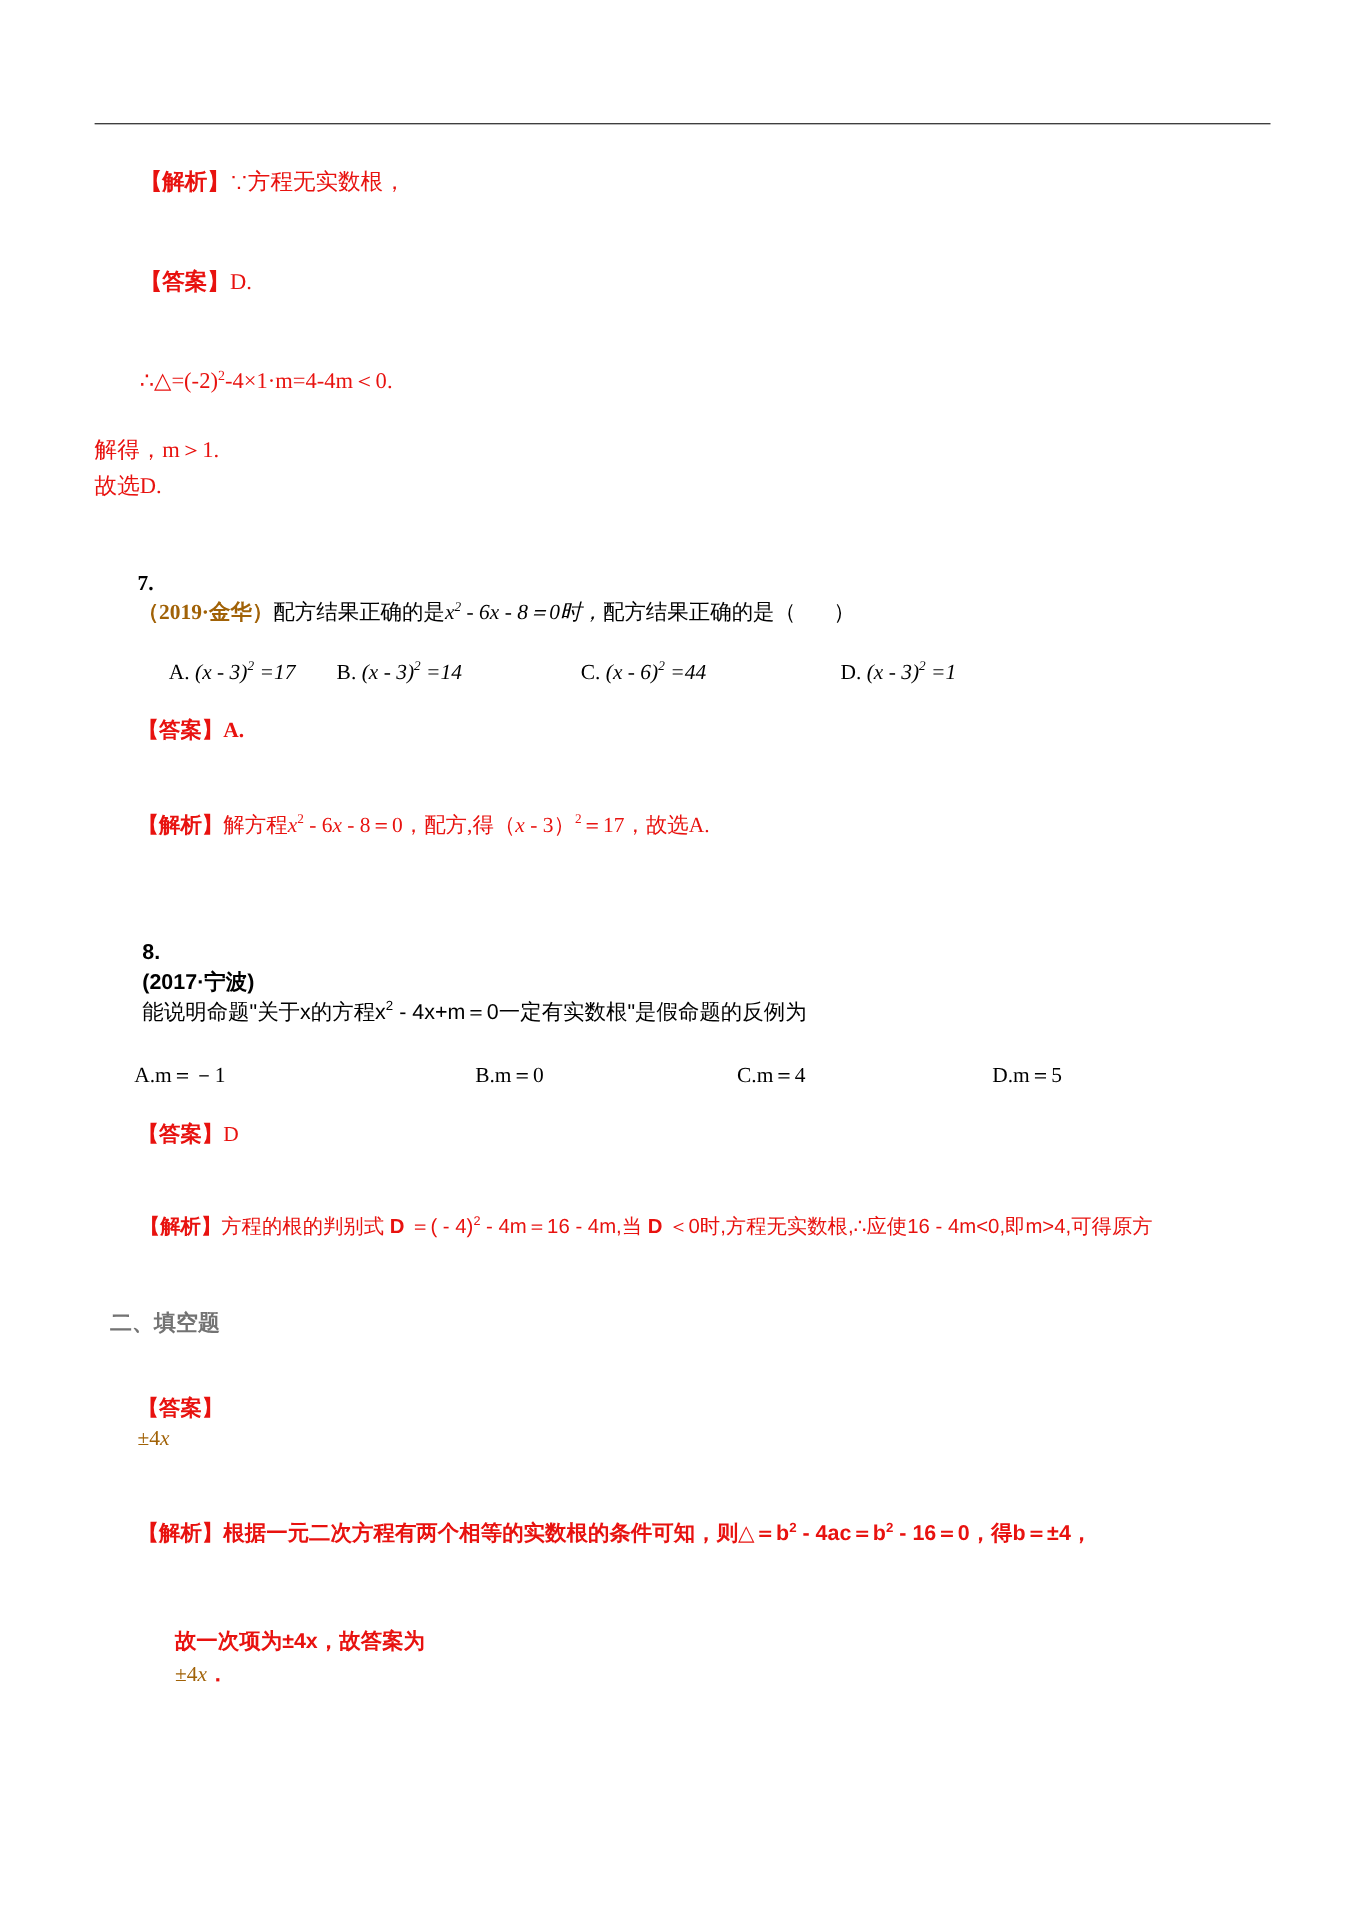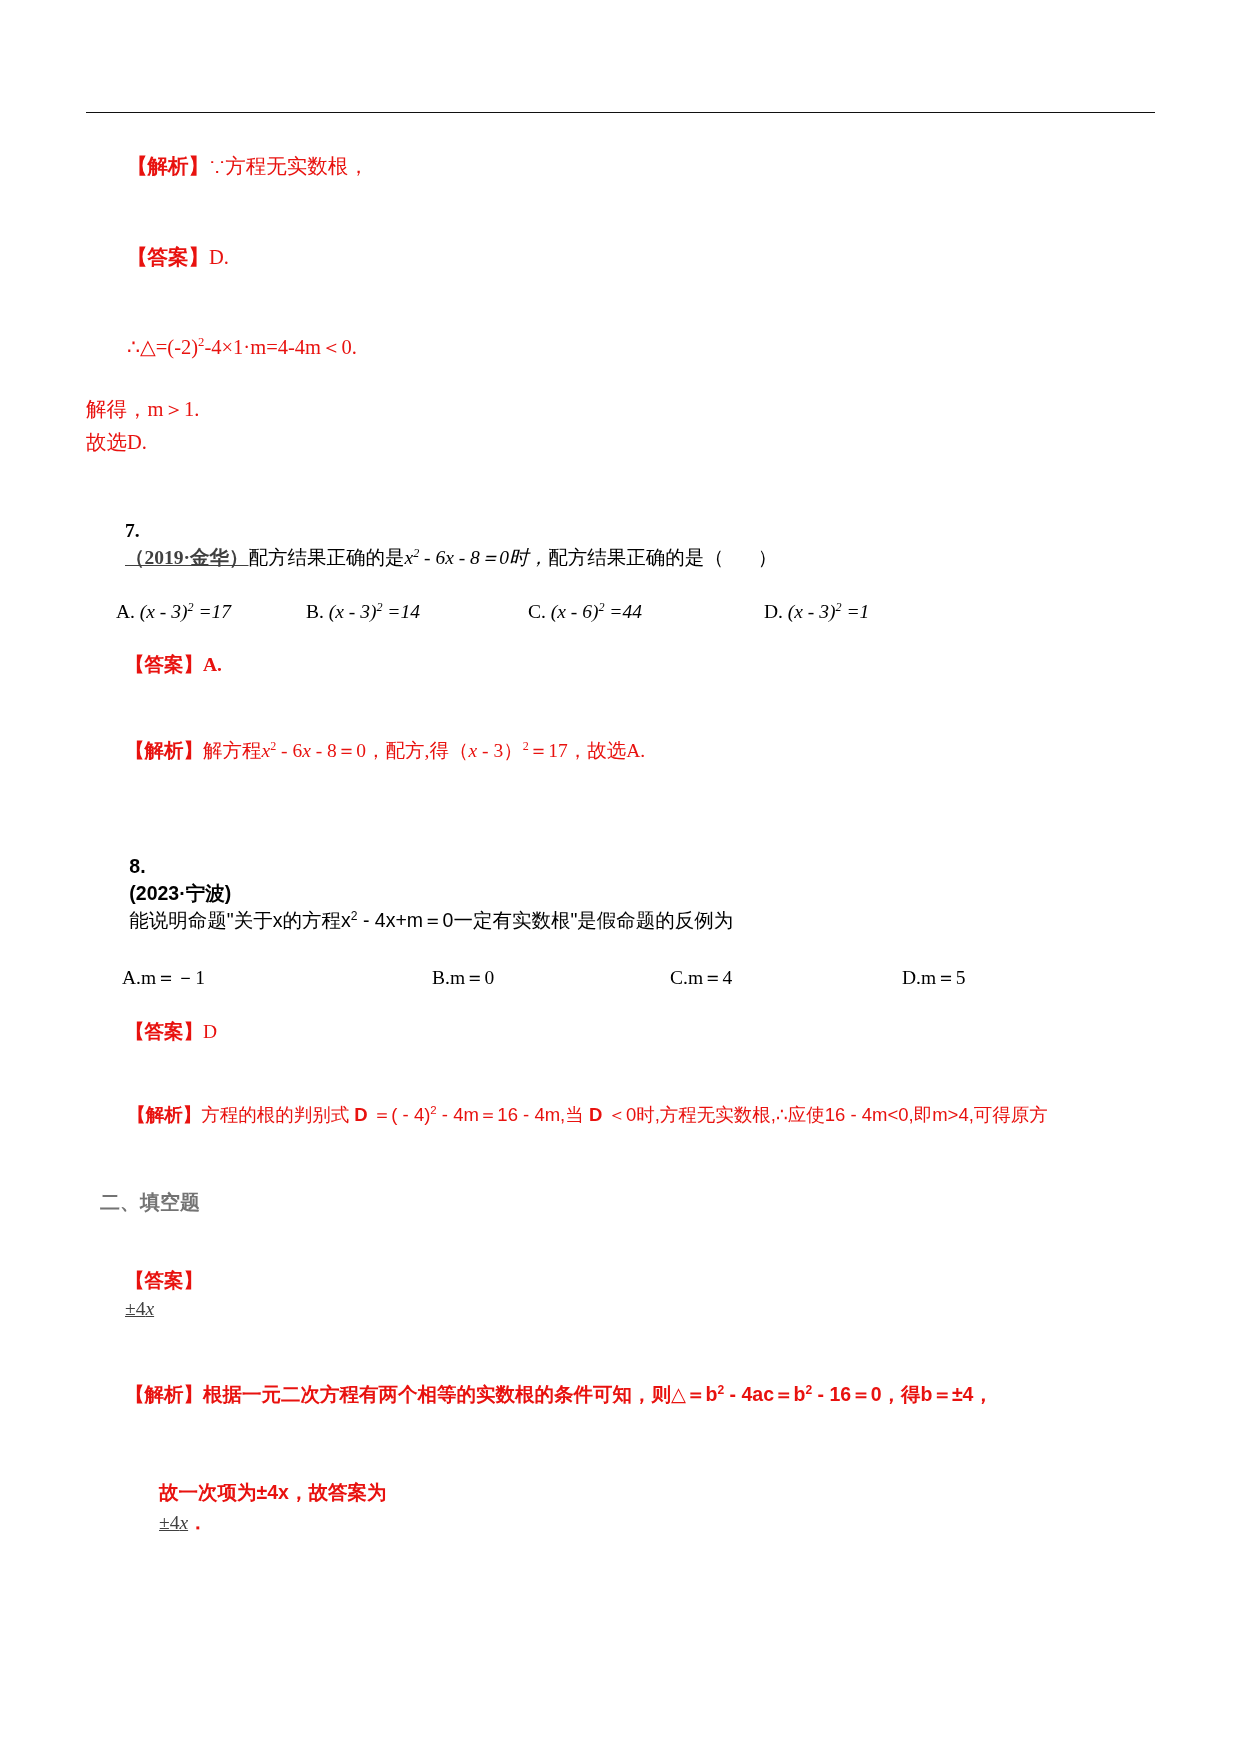--- a/index.html
+++ b/index.html
@@ -30,21 +30,21 @@
   }
   .body-area { padding-top: 18px; }
 
   
   .line {
     line-height: 1.32;
     margin: 0 0 2px 0;
     white-space: pre-wrap;
   }
   .red { color: #e8120f; }
-  .black { color: #404040; text-decoration: underline; }
+  .black { color: #a16207; }
   .purple { color: #6b1fb1; }
   .b { font-weight: bold; }
   .mi { font-style: italic; }
   .serif { font-family: "Liberation Serif", "DejaVu Serif", serif; }
   .sans { font-family: "Liberation Sans", "DejaVu Sans", sans-serif; }
 
   .tag {
     font-weight: bold;
     color: #e8120f;
   }
@@ -65,21 +65,21 @@
   .ans-line { margin: 0 0 3px 0; line-height: 1.4; }
   .sol-line { margin: 0 0 3px 0; line-height: 1.45; }
 
   
   .choices {
     display: flex;
     align-items: baseline;
     padding-left: 30px;
   }
   .choices > span { display: inline-block; }
-  .ch1 { width: 190px; }
+  .ch1 { width: 190px; text-align: center; }
   .ch2 { width: 222px; }
   .ch3 { width: 236px; }
 
   .choices8 {
     display: flex;
     align-items: flex-start;
     padding-left: 36px;
   }
   .choices8 > span { display: inline-block; }
   .c8a { width: 310px; }
@@ -156,21 +156,21 @@
       <div class="line fs19 sol-line">
         <span class="tag">【解析】</span><span class="red">解方程<span class="mi">x</span><sup>2</sup> - 6<span class="mi">x</span> - 8＝0，配方,得（<span class="mi">x</span> - 3）<sup>2</sup>＝17，故选A.</span>
       </div>
     </div>
 
     <div class="gap-lg"></div>
 
     <div>
       <div class="line fs19 q-head sans">
         <span class="b">8.</span>
-        <span class="b">(2023·宁波)</span>
+        <span class="b">(2017·宁波)</span>
         <span>能说明命题"关于x的方程x<sup>2</sup> - 4x+m＝0一定有实数根"是假命题的反例为</span>
       </div>
       <div class="choices8 fs19">
         <span class="c8a">A.m＝－1</span>
         <span class="c8b">B.m＝0</span>
         <span class="c8c">C.m＝4</span>
         <span>D.m＝5</span>
       </div>
       <div class="line fs19 ans-line">
         <span class="tag">【答案】</span><span class="red serif">D</span>

